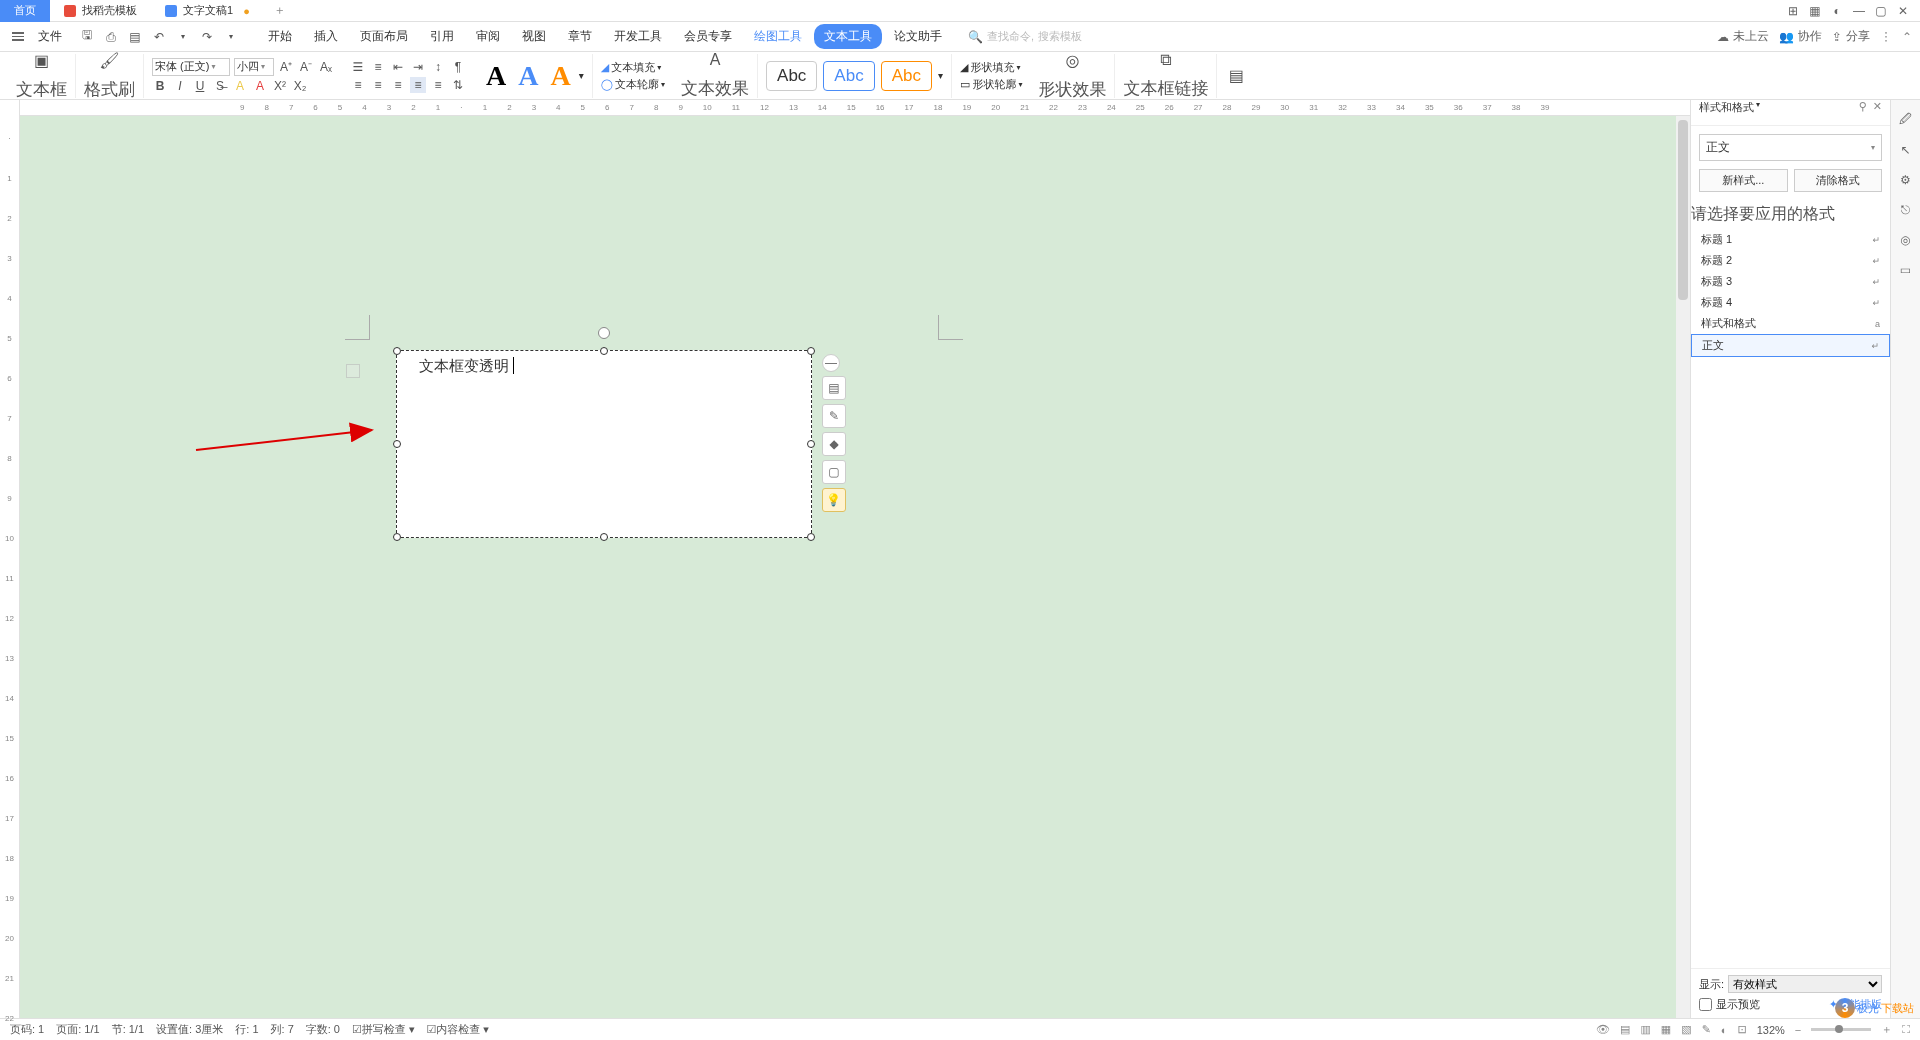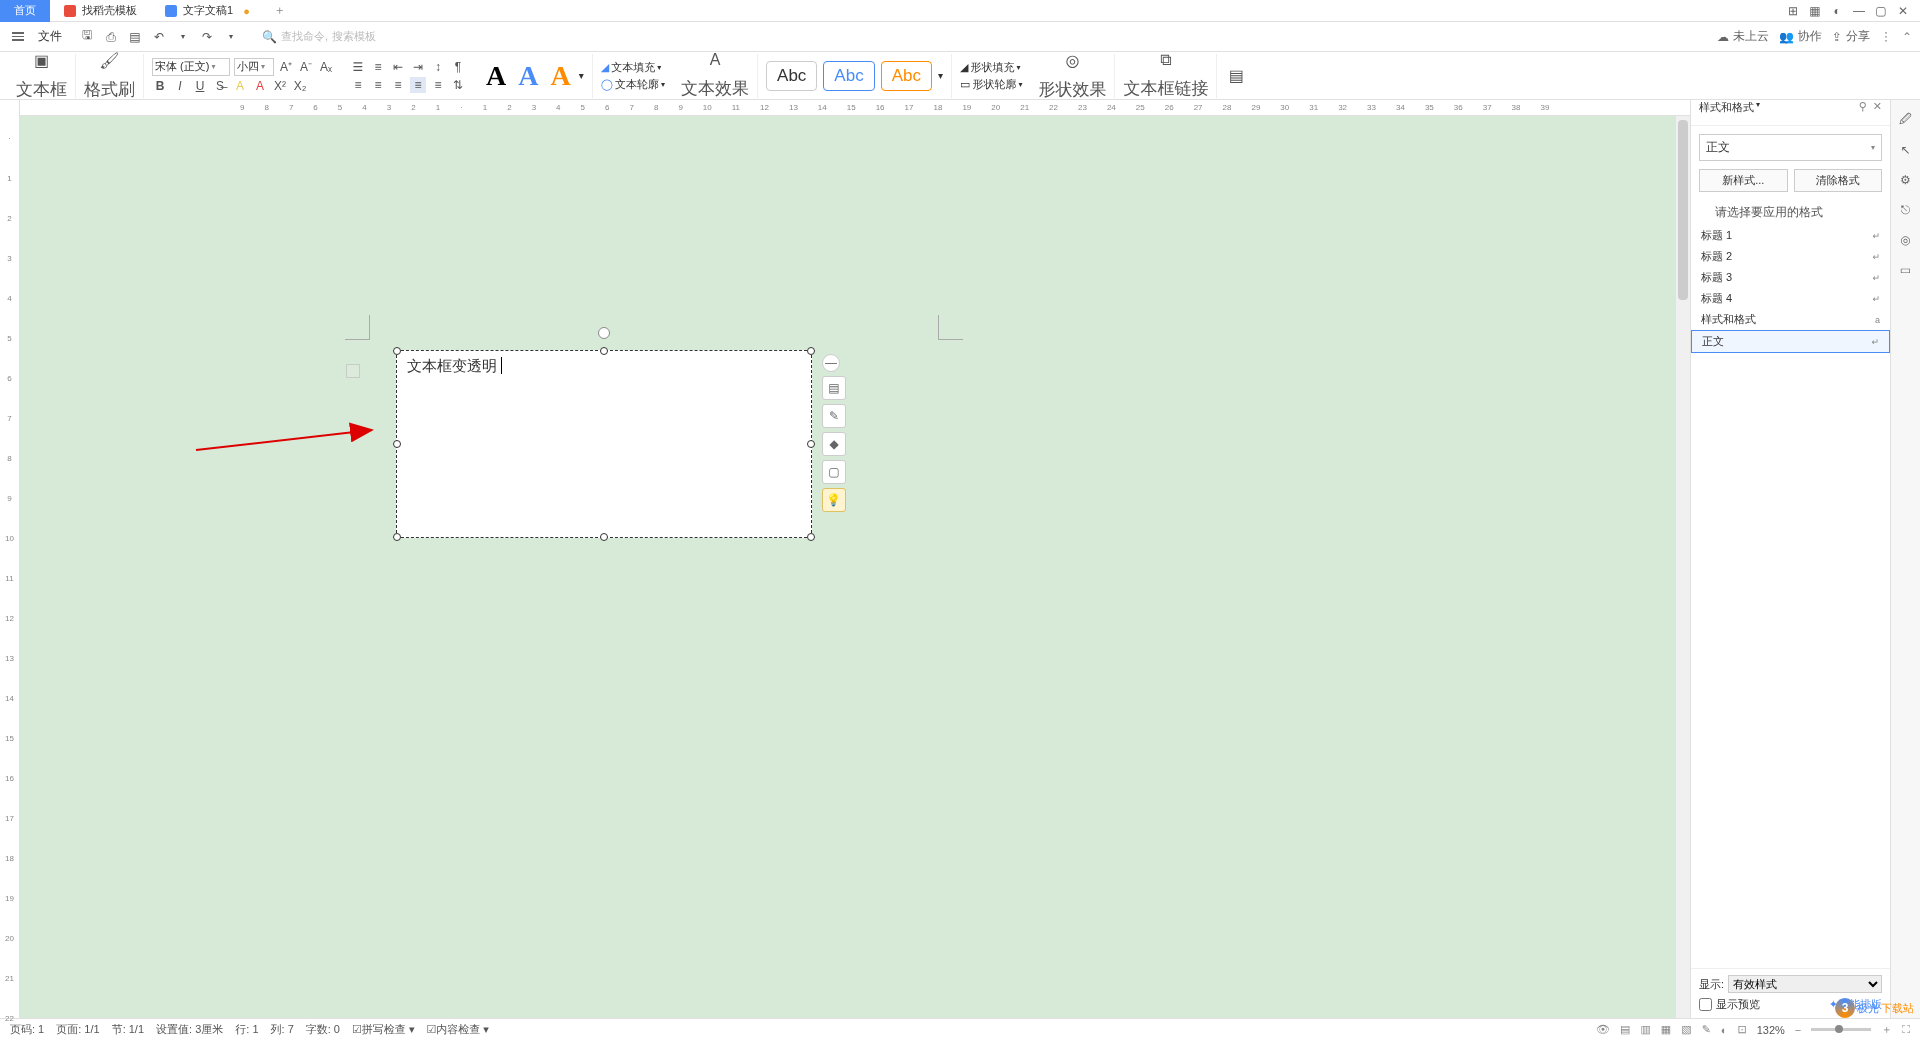--- a/index.html
+++ b/index.html
@@ -56,21 +56,21 @@
 .vruler { width: 20px; background: #fff; border-right: 1px solid #e0e0e0; font-size: 8px; color: #888; position:relative; padding-top:18px;}
 .vruler .tick{ height:40px; display:flex; align-items:center; justify-content:center;}
 .canvas-wrap { flex: 1; background: #d7ead7; position: relative; overflow: hidden; }
 .hruler { height: 16px; background: #fff; border-bottom: 1px solid #e0e0e0; font-size: 8px; color:#888; display:flex; align-items:center; padding-left: 220px; gap:20px; position:absolute; top:0; left:0; right:0; z-index:5;}
 .page-margin-tl { position:absolute; left:325px; top:215px; width:25px; height:25px; border-right:1px solid #aaa; border-bottom:1px solid #aaa;}
 .page-margin-tr { position:absolute; left:918px; top:215px; width:25px; height:25px; border-left:1px solid #aaa; border-bottom:1px solid #aaa;}
 .floating-sidebar-trigger{ position:absolute; left:326px; top:264px; width:14px; height:14px; background:#e0eae0; border:1px solid #bbb; opacity:.6;}
 
 
 .textbox { position: absolute; left: 376px; top: 250px; width: 416px; height: 188px; background: #fff; border: 1px dashed #333; }
-.textbox-content { padding: 6px 10px; font-size: 15px; font-family: SimSun, serif; }
+.textbox-content { padding: 6px 22px; font-size: 15px; font-family: SimSun, serif; }
 .cursor-caret { border-right: 1px solid #000; animation: blink 1s infinite; }
 @keyframes blink { 50% { border-color: transparent; } }
 .handle { width: 8px; height: 8px; background: #fff; border: 1px solid #333; border-radius: 50%; position: absolute; }
 .handle.tl{left:-4px;top:-4px;} .handle.tm{left:50%;top:-4px;margin-left:-4px;} .handle.tr{right:-4px;top:-4px;}
 .handle.ml{left:-4px;top:50%;margin-top:-4px;} .handle.mr{right:-4px;top:50%;margin-top:-4px;}
 .handle.bl{left:-4px;bottom:-4px;} .handle.bm{left:50%;bottom:-4px;margin-left:-4px;} .handle.br{right:-4px;bottom:-4px;}
 .rotate-handle{ position:absolute; left:50%; top:-24px; margin-left:-6px; width:12px; height:12px; border:1px solid #888; border-radius:50%; background:#fff;}
 
 
 .arrow-svg { position: absolute; left: 172px; top: 250px; pointer-events: none; }
@@ -83,21 +83,21 @@
 
 
 .right-panel { width: 200px; background: #fff; border-left: 1px solid #e0e0e0; display: flex; flex-direction: column; }
 .rp-header { height: 26px; display: flex; align-items: flex-start; padding: 0 8px; border-bottom: 1px solid #eee; font-size: 11px; }
 .rp-header .icons { margin-left: auto; display: flex; gap: 6px; color: #888; }
 .rp-header .icons span{cursor:pointer;}
 .rp-style-sel { margin: 8px; border: 1px solid #ccc; padding: 4px 6px; font-size: 12px; display:flex; align-items:center; cursor:pointer;}
 .rp-style-sel .arr{margin-left:auto; font-size:8px; color:#888;}
 .rp-btns { display: flex; gap: 6px; padding: 0 8px 8px; }
 .rp-btn { flex: 1; border: 1px solid #ccc; padding: 3px 0; font-size: 11px; text-align: center; cursor: pointer; background:#fafafa;}
-.rp-label { padding: 4px 24px; font-size: 12px; color: #555; }
+.rp-label { padding: 4px 0; font-size: 16px; color: #555; }
 .rp-list { flex: 1; overflow: auto; }
 .rp-item { padding: 3px 10px; font-size: 11px; cursor: pointer; display:flex; align-items:center;}
 .rp-item .mark{margin-left:auto; font-size:9px; color:#888;}
 .rp-item.sel { border: 1px solid #4a8cf7; background:#f0f6ff;}
 .rp-footer { border-top: 1px solid #eee; padding: 6px 8px; font-size: 11px; }
 .rp-show { display: flex; align-items: center; gap: 4px; margin-bottom: 4px; }
 .rp-show select{ flex:1; font-size:11px; height:18px; border:1px solid #ccc;}
 .rp-preview { display: flex; align-items: center; gap: 4px; }
 .rp-ai { margin-left:auto; color:#4a8cf7; cursor:pointer;}
 
@@ -155,20 +155,34 @@
     </div>
   <div class="menu-file">文件</div>
   <div class="qat">
     <span class="qat-btn">🖫</span>
     <span class="qat-btn">⎙</span>
     <span class="qat-btn">▤</span>
     <span class="qat-btn">↶</span>
     <span class="qat-btn" style="font-size:8px;">▾</span>
     <span class="qat-btn">↷</span>
     <span class="qat-btn" style="font-size:8px;">▾</span>
+  </div>
+  <div class="menu-tabs">
+    <div class="menu-tab">开始</div>
+    <div class="menu-tab">插入</div>
+    <div class="menu-tab">页面布局</div>
+    <div class="menu-tab">引用</div>
+    <div class="menu-tab">审阅</div>
+    <div class="menu-tab">视图</div>
+    <div class="menu-tab">章节</div>
+    <div class="menu-tab">开发工具</div>
+    <div class="menu-tab">会员专享</div>
+    <div class="menu-tab blue">绘图工具</div>
+    <div class="menu-tab pill">文本工具</div>
+    <div class="menu-tab">论文助手</div>
   </div>
   <div style="margin-left:14px; display:flex; align-items:center; gap:4px;">
     <span style="color:#bbb;">🔍</span>
     <span class="search-hint">查找命令,</span>
     <span class="search-hint">搜索模板</span>
   </div>
   <div class="menubar-right">
     <div class="cloud-btn">
         <span>☁</span>
         <span>未上云</span>

